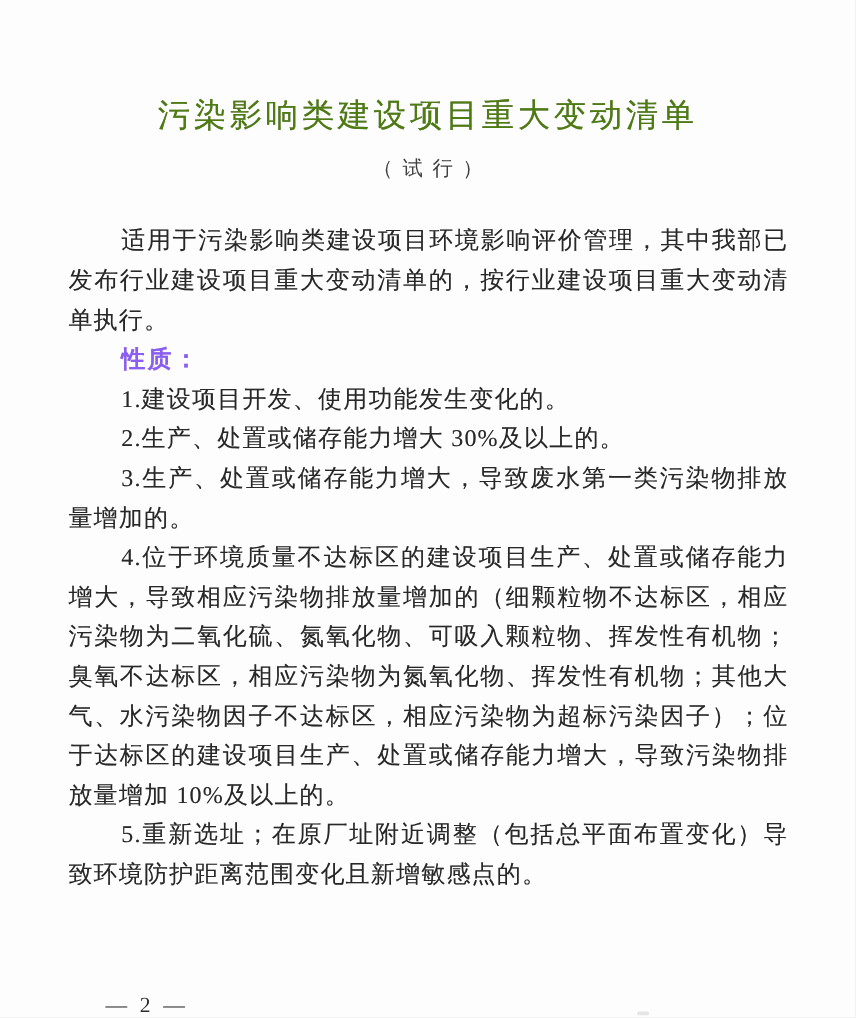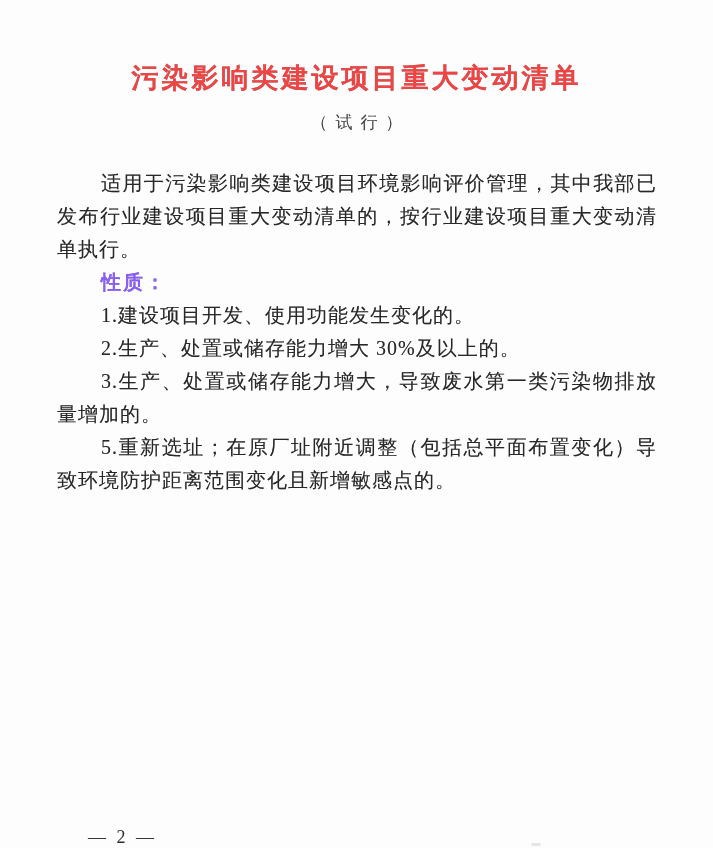--- a/index.html
+++ b/index.html
@@ -12,27 +12,27 @@
     width: 713px;
     height: 848px;
     margin: 0 auto;
     background: #fdfdfd;
     overflow: hidden;
     font-family: "Liberation Serif", "DejaVu Serif", serif;
     color: #262626;
     box-sizing: border-box;
   }
   .doc-title {
-    padding-top: 62px;
+    padding-top: 80px;
     text-align: center;
     font-size: 27px;
     line-height: 32px;
-    font-weight: 700;
+    font-weight: 400;
     letter-spacing: 3px;
-    color: #ef4444;
+    color: #4d7c0f;
     text-shadow: 0 0 0.5px rgba(0,0,0,0.45);
   }
   .doc-subtitle {
     margin-top: 19px;
     text-align: center;
     font-size: 17px;
     line-height: 20px;
     letter-spacing: 8px;
     text-indent: 8px; 
     color: #404040;
@@ -86,20 +86,21 @@
   <div class="doc-title">污染影响类建设项目重大变动清单</div>
 
   <div class="doc-subtitle">（试行）</div>
 
   <div class="content">
     <p class="body">适用于污染影响类建设项目环境影响评价管理，其中我部已发布行业建设项目重大变动清单的，按行业建设项目重大变动清单执行。</p>
     <p class="heading">性质：</p>
     <p class="body">1.建设项目开发、使用功能发生变化的。</p>
     <p class="body">2.生产、处置或储存能力增大 30%及以上的。</p>
     <p class="body">3.生产、处置或储存能力增大，导致废水第一类污染物排放量增加的。</p>
+    <p class="body">4.位于环境质量不达标区的建设项目生产、处置或储存能力增大，导致相应污染物排放量增加的（细颗粒物不达标区，相应污染物为二氧化硫、氮氧化物、可吸入颗粒物、挥发性有机物；臭氧不达标区，相应污染物为氮氧化物、挥发性有机物；其他大气、水污染物因子不达标区，相应污染物为超标污染因子）；位于达标区的建设项目生产、处置或储存能力增大，导致污染物排放量增加 10%及以上的。</p>
     <p class="body">5.重新选址；在原厂址附近调整（包括总平面布置变化）导致环境防护距离范围变化且新增敏感点的。</p>
   </div>
 
   <div class="page-number">— 2 —</div>
 
   <div class="scan-speck"></div>
 
 </div>
 
 </body></html>

